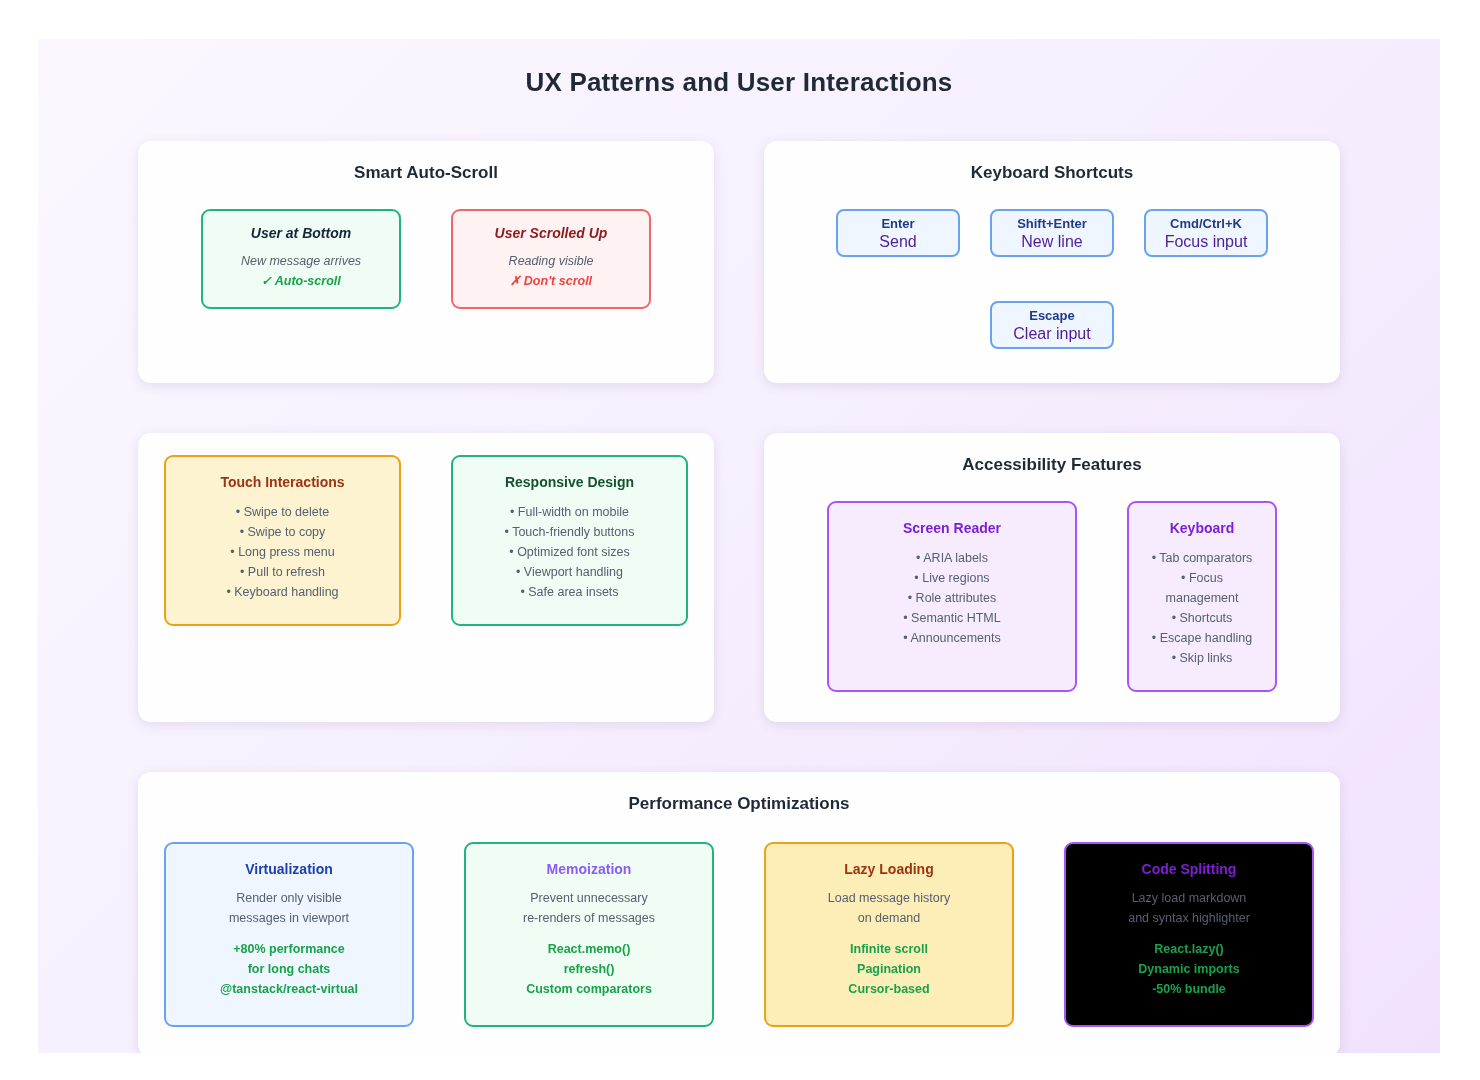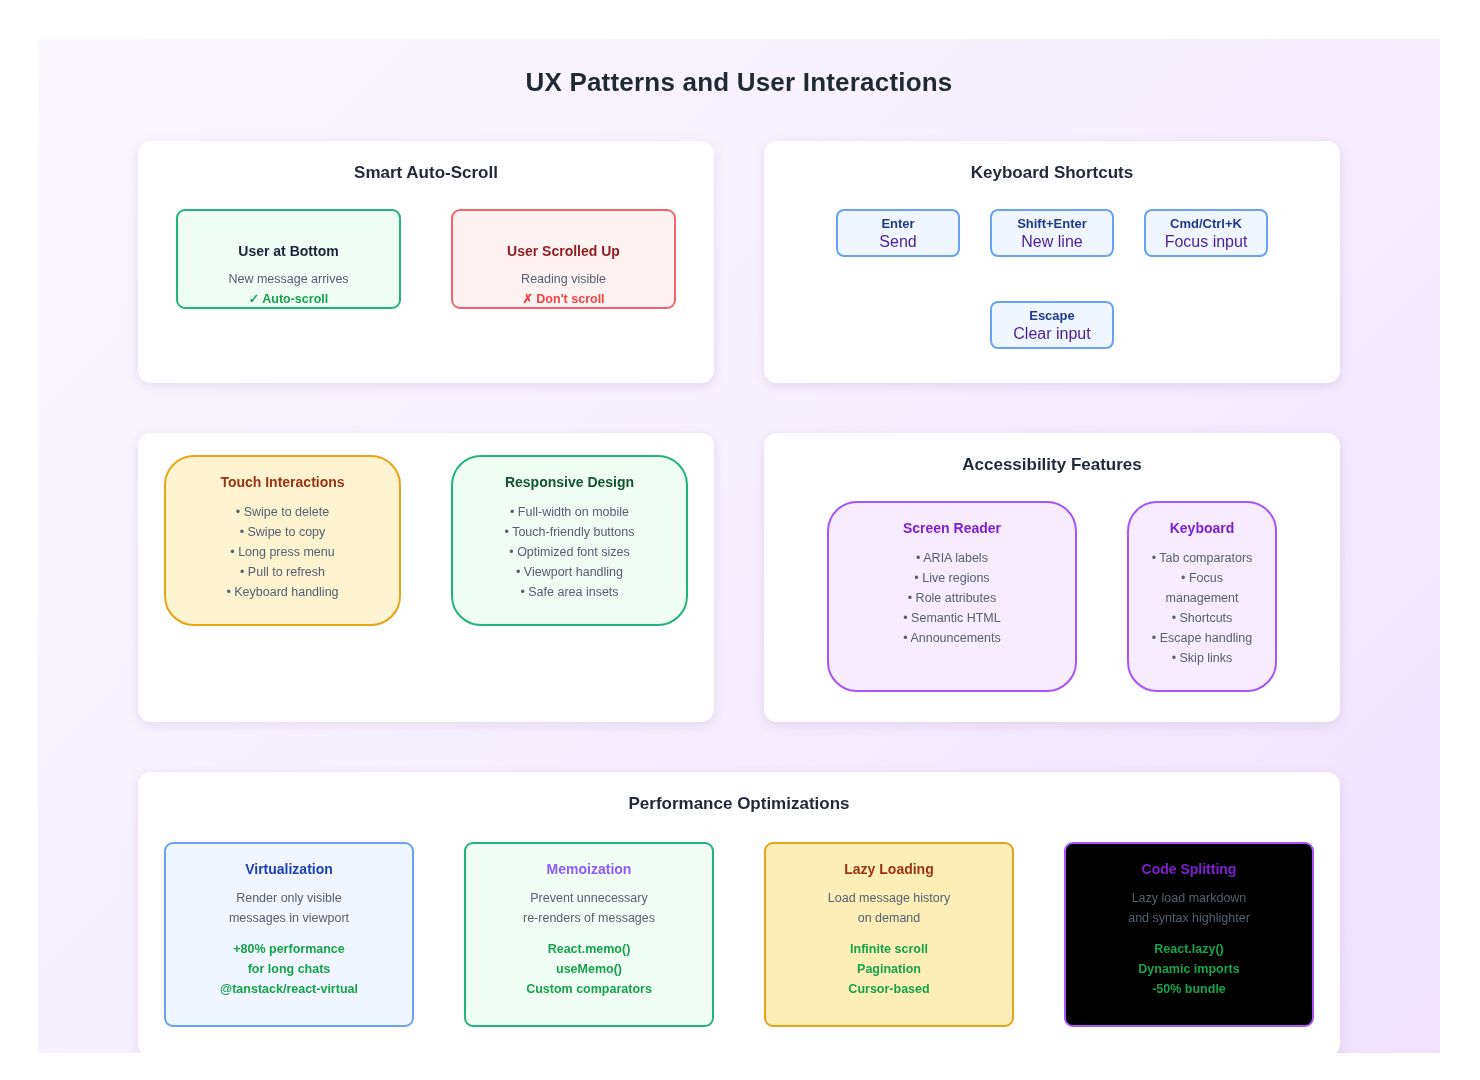--- a/index.html
+++ b/index.html
@@ -94,21 +94,21 @@
 
   .sc-accent {
     font-size: 12.5px;
     font-weight: bold;
     line-height: 20px;
   }
 
   .sc-gap { height: 11px; }
 
   
-  .scroll-row .subcard { width: 225px; height: 100px; padding-top: 32px; }
+  .scroll-row .subcard { width: 200px; height: 100px; padding-top: 14px; font-style: italic; }
   .c-green { border-color: #20b47e; background: #f0fdf5; }
   .c-green .sc-title { color: #16263a; }
   .c-green .sc-accent { color: #16a34a; }
   .c-red   { border-color: #f0666a; background: #fef2f2; }
   .c-red .sc-title { color: #8e1c1c; }
   .c-red .sc-accent { color: #ef4444; }
   .scroll-row .sc-title { margin-bottom: 10px; }
 
   
   .keycap {
@@ -127,21 +127,21 @@
     font-size: 13px;
     font-weight: bold;
     color: #1e3a8a;
   }
   .keycap .k-sub {
     font-size: 16px;
     color: #4c1d95;
   }
 
   
-  .list-card { width: 250px; padding: 17px 18px 22px; border-radius: 30px; }
+  .list-card { width: 250px; padding: 17px 18px 22px; }
   .c-amber  { border-color: #e8a317; background: #fdf3d1; }
   .c-amber .sc-title { color: #9a3412; }
   .c-mint   { border-color: #20b47e; background: #f0fdf5; }
   .c-mint .sc-title { color: #14532d; }
   .c-violet { border-color: #a855f7; background: #f6ecfe; }
   .c-violet .sc-title { color: #7c1fd4; }
 
   .a11y-row { gap: 50px; }
   .a11y-row .list-card:first-child { width: 250px; }
   .a11y-row .list-card:last-child  { width: 150px; }
@@ -282,21 +282,21 @@
           <div class="sc-accent">for long chats</div>
           <div class="sc-accent">@tanstack/react-virtual</div>
         </div>
 
         <div class="subcard perf-card c-pgreen">
           <div class="sc-title">Memoization</div>
           <div class="sc-line">Prevent unnecessary</div>
           <div class="sc-line">re-renders of messages</div>
           <div class="sc-gap"></div>
           <div class="sc-accent">React.memo()</div>
-          <div class="sc-accent">useMemo()</div>
+          <div class="sc-accent">refresh()</div>
           <div class="sc-accent">Custom comparators</div>
         </div>
 
         <div class="subcard perf-card c-pamber">
           <div class="sc-title">Lazy Loading</div>
           <div class="sc-line">Load message history</div>
           <div class="sc-line">on demand</div>
           <div class="sc-gap"></div>
           <div class="sc-accent">Infinite scroll</div>
           <div class="sc-accent">Pagination</div>

